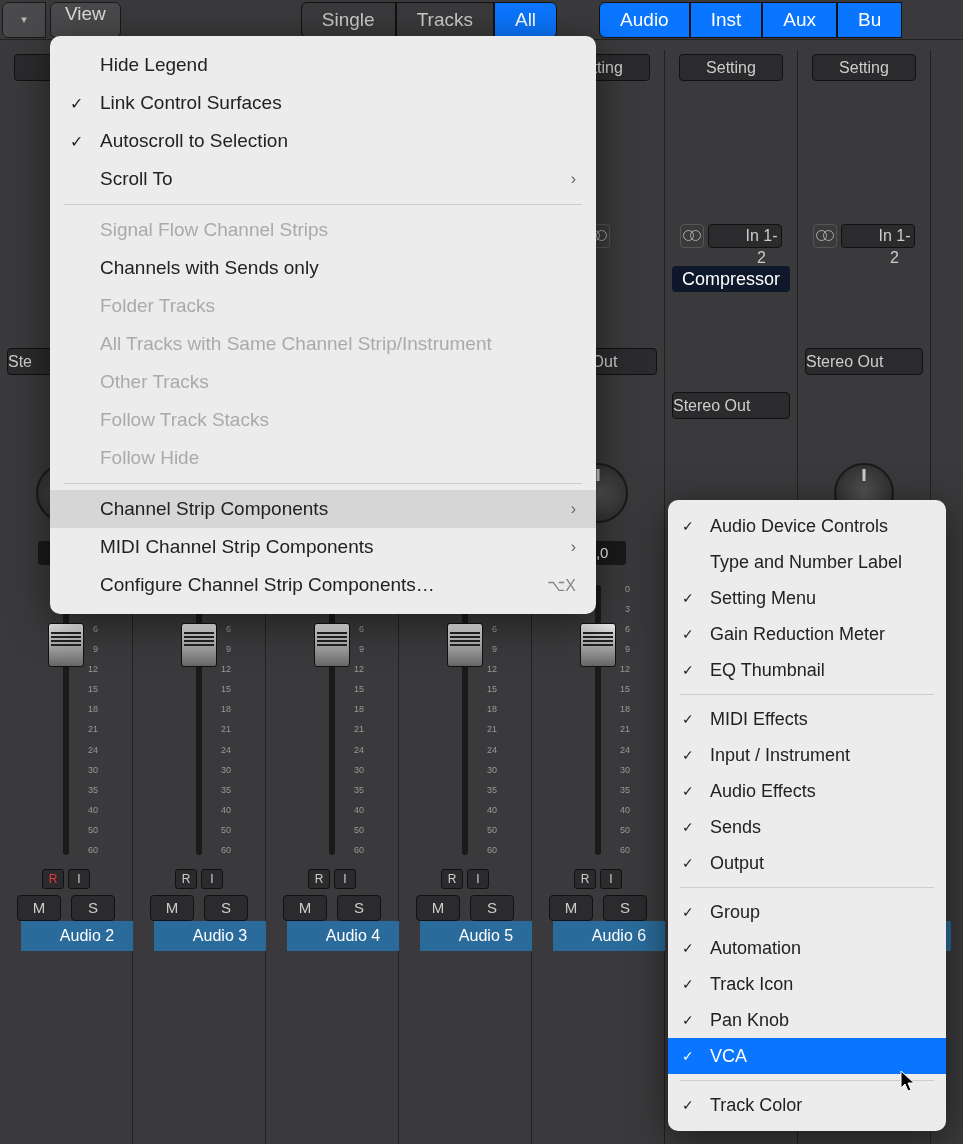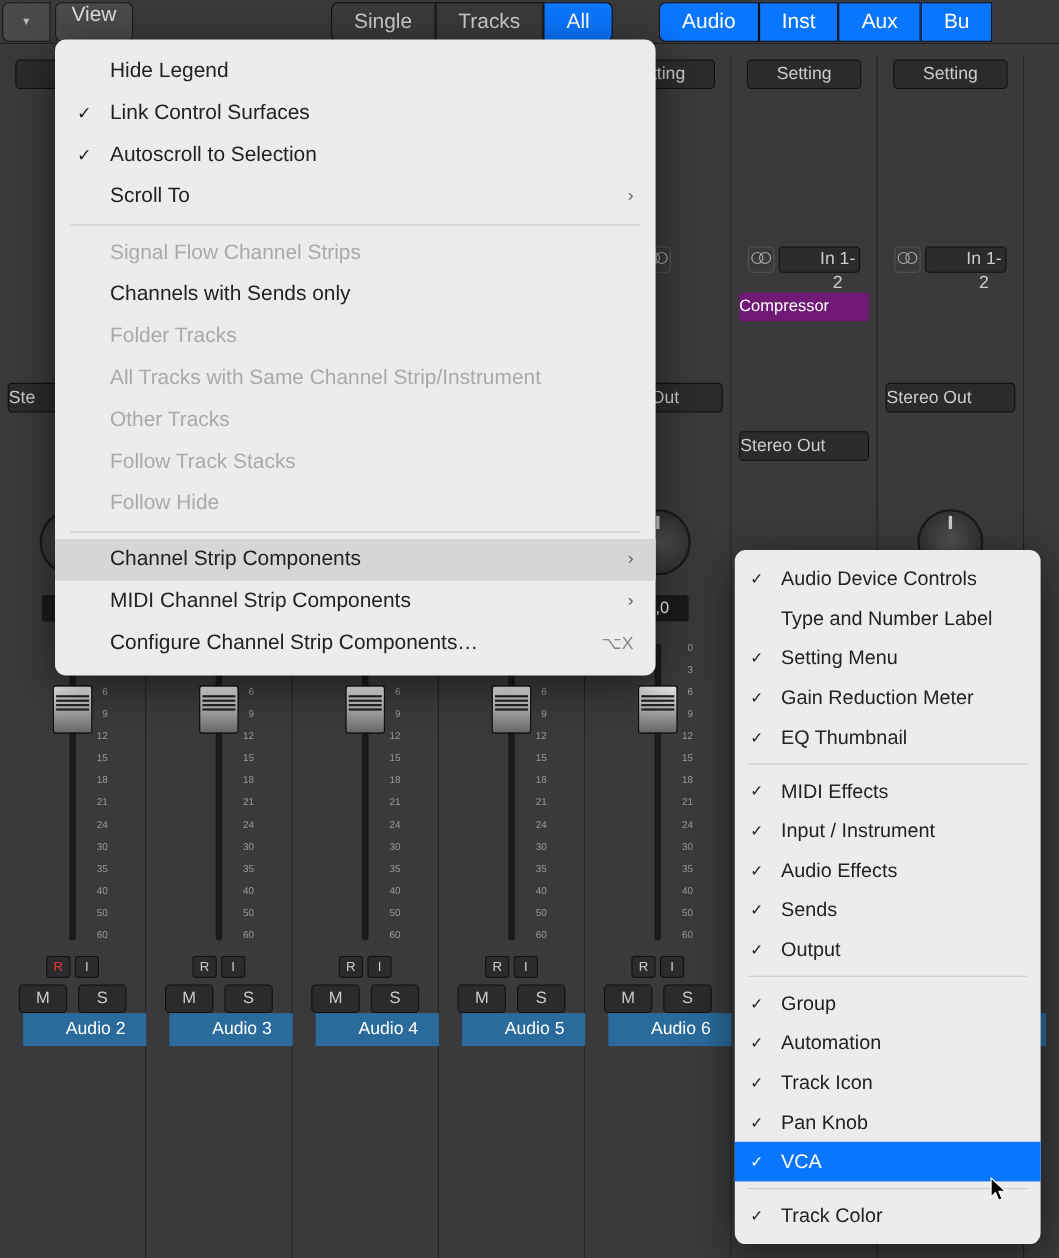--- a/index.html
+++ b/index.html
@@ -18,21 +18,21 @@
 
 
 .mixer { position: absolute; top: 50px; left: 0; right: 0; bottom: 0; display: flex; }
 .strip { width: 133px; border-right: 1px solid #222; display: flex; flex-direction: column; align-items: center; background: #3a3a3c; position: relative; }
 .strip-top { height: 40px; width: 100%; display:flex; justify-content:center; align-items:flex-start; padding-top:4px;}
 .setting-btn { width: 104px; height: 27px; background: #2b2b2d; border: 1px solid #111; border-radius: 4px; text-align: center; font-size: 16px; color: #ccc; line-height: 25px; }
 .spacer1 { height: 134px; width:100%; }
 .stereo-row { display:flex; gap:4px; width:100%; justify-content:center; }
 .stereo-icon { width:24px; height:24px; border:1px solid #555; border-radius:4px; display:flex; align-items:center; justify-content:center; }
 .in-btn { width: 74px; height: 24px; background: #2b2b2d; border:1px solid #111; border-radius:4px; font-size:16px; color:#ccc; text-align:center; line-height:22px;padding-left:33px;}
-.plugin-slot { width:118px; height:26px; background:#701a75; color:#fff; font-size:15px; border-radius:4px; line-height:26px; margin-top:18px;}
+.plugin-slot { width:118px; height:26px; background:#0f172a; color:#fff; font-size:18px; border-radius:4px; text-align:center; line-height:26px; margin-top:18px;}
 .spacer2 { height: 100px; }
 .output-btn { width: 118px; height: 27px; background:#2b2b2d; border:1px solid #111; border-radius:4px; font-size:16px; color:#ccc; text-align:left; line-height:25px; }
 .spacer3 { height: 80px; }
 .knob { width: 60px; height: 60px; border-radius: 50%; background: radial-gradient(circle at 50% 50%, #555 0%, #333 70%, #1a1a1a 100%); border: 2px solid #1a1a1a; margin-top: 8px; position: relative; }
 .knob::after { content:""; position:absolute; top:4px; left:50%; width:3px; height:12px; background:#ccc; transform:translateX(-50%); }
 .pan-val { width: 56px; height: 24px; background:#1a1a1a; color:#eee; font-size:15px; text-align:center; line-height:24px; margin-top:18px; border-radius:3px;}
 .fader-area { width: 100%; height: 280px; margin-top: 20px; display:flex; justify-content:center; position:relative;}
 .scale { width: 64px; height: 270px; position:relative; }
 .scale-labels { position:absolute; right:0; top:0; bottom:0; width:20px; display:flex; flex-direction:column; justify-content:space-between; font-size:9px; color:#999; text-align:right; line-height:1; }
 .fader-track { position:absolute; left:50%; top:0; bottom:0; width:6px; background:#1a1a1a; transform:translateX(-50%); border-radius:3px;}

